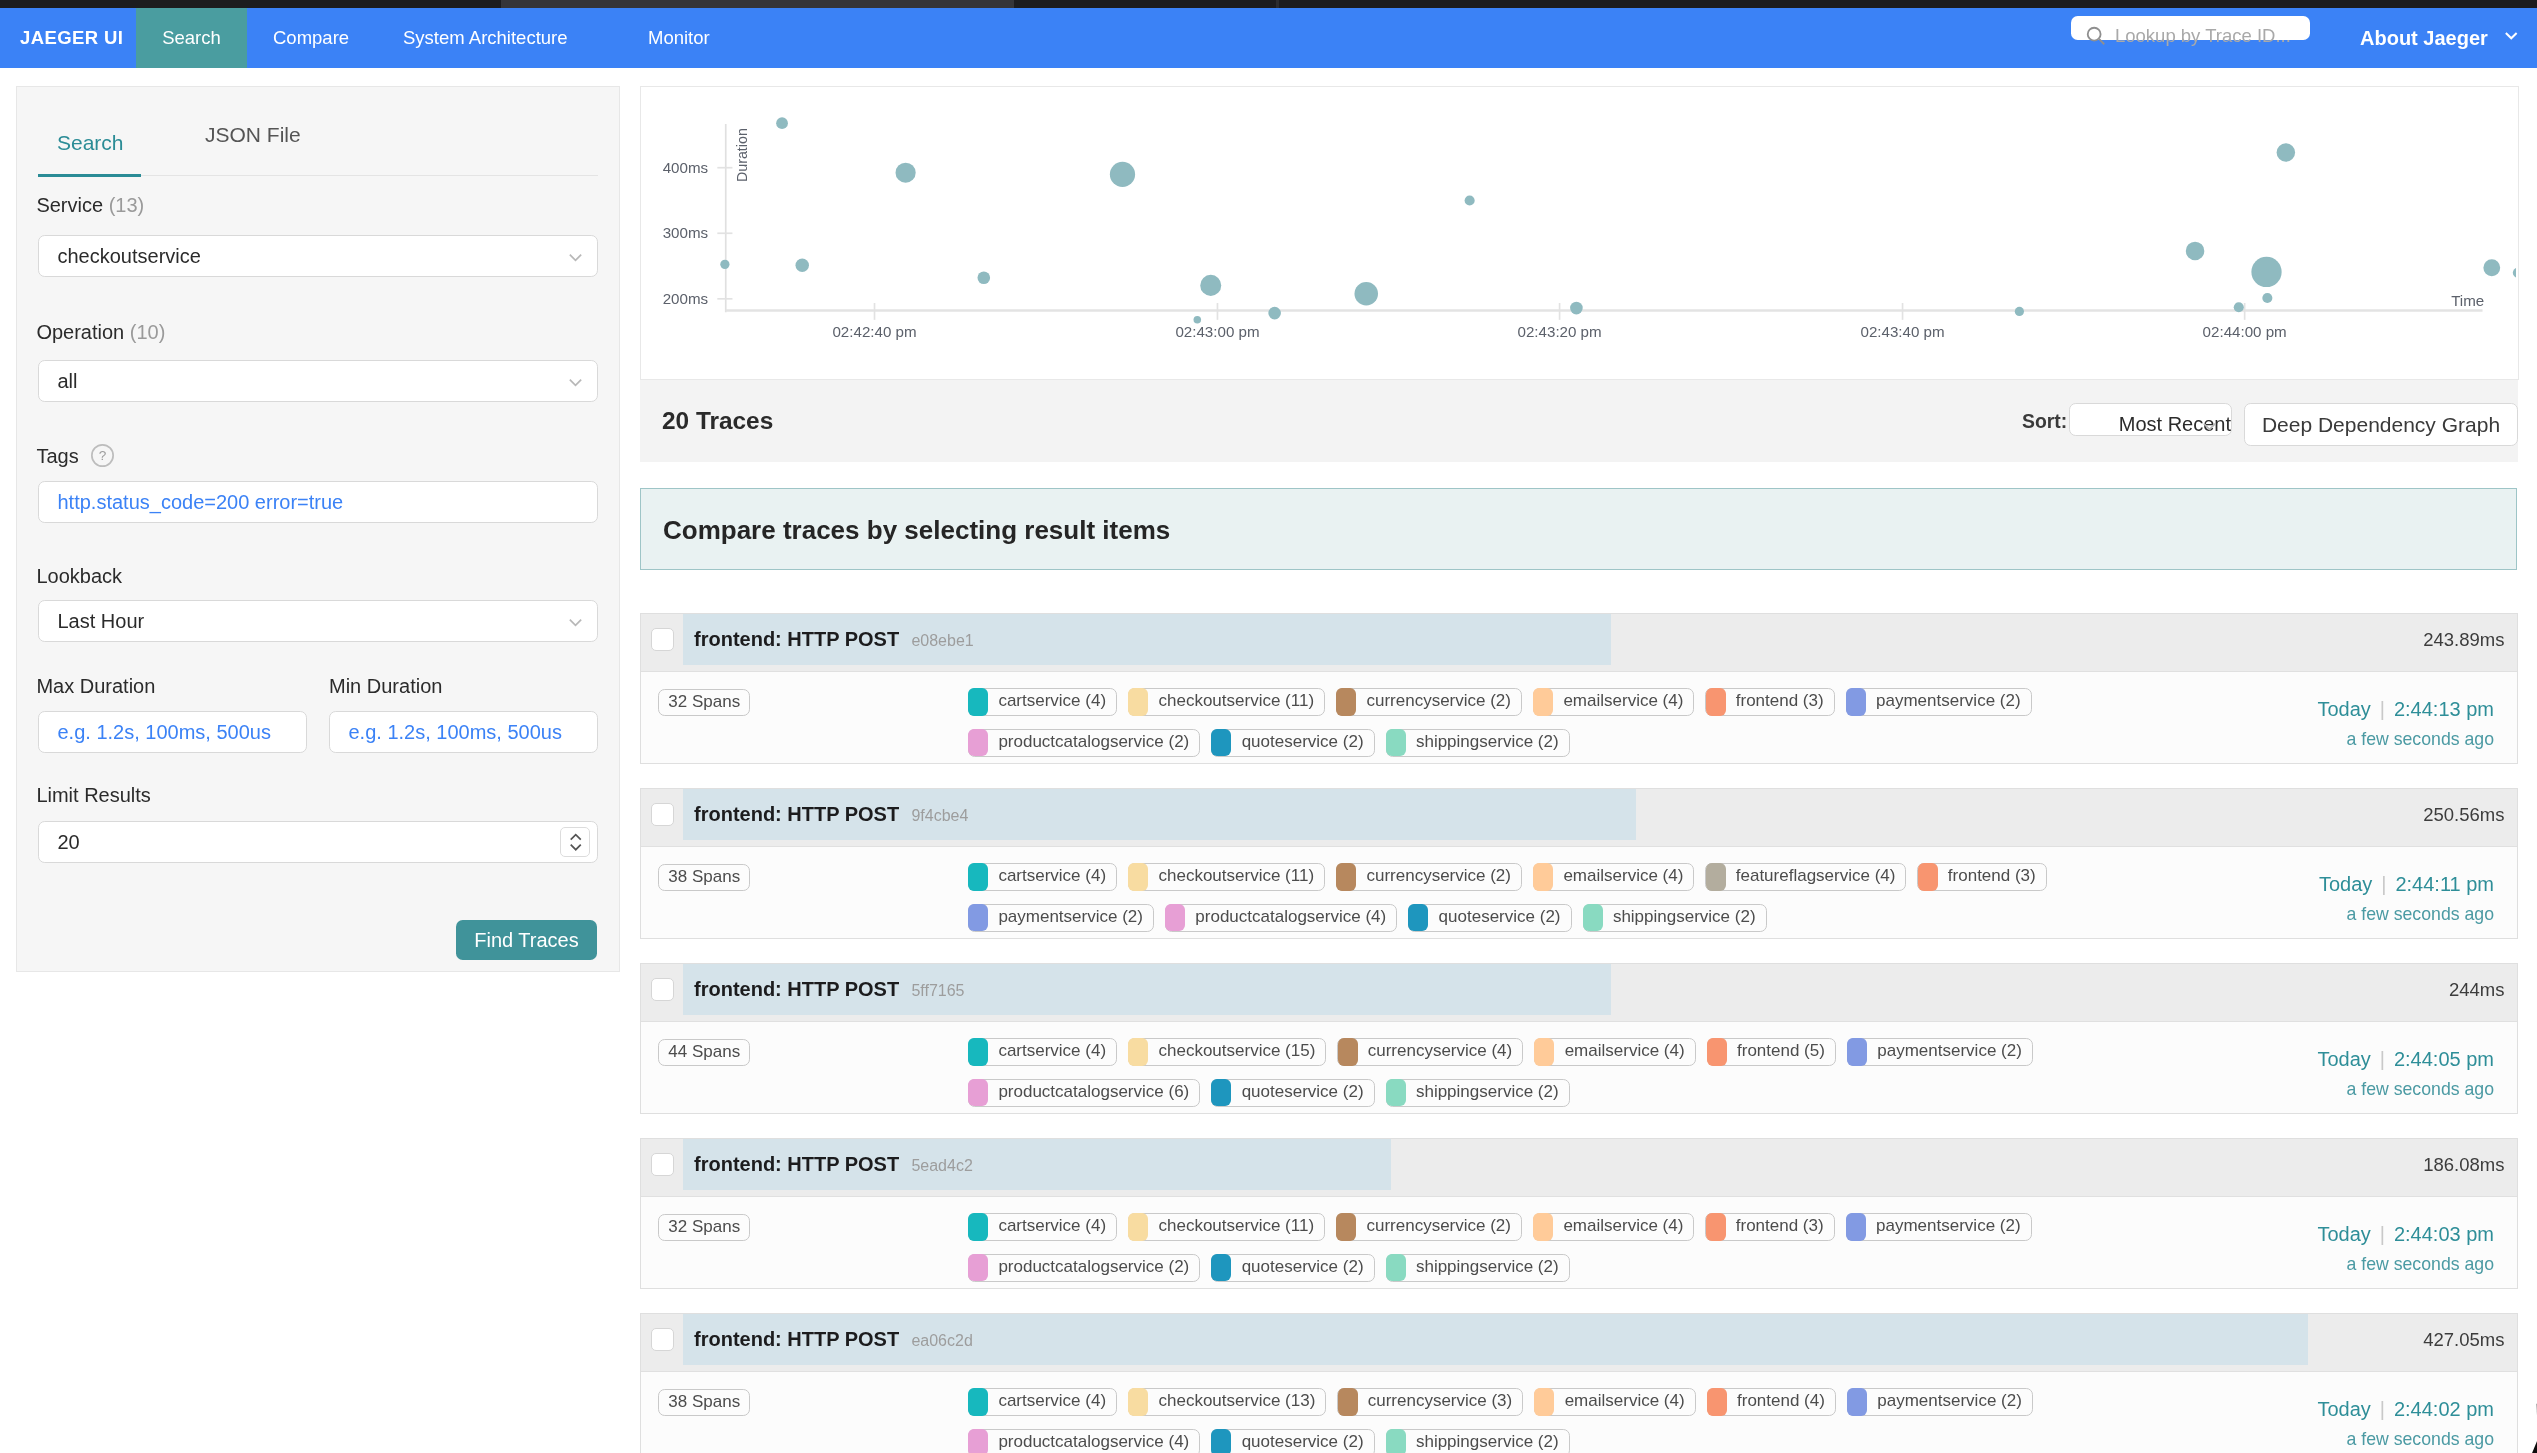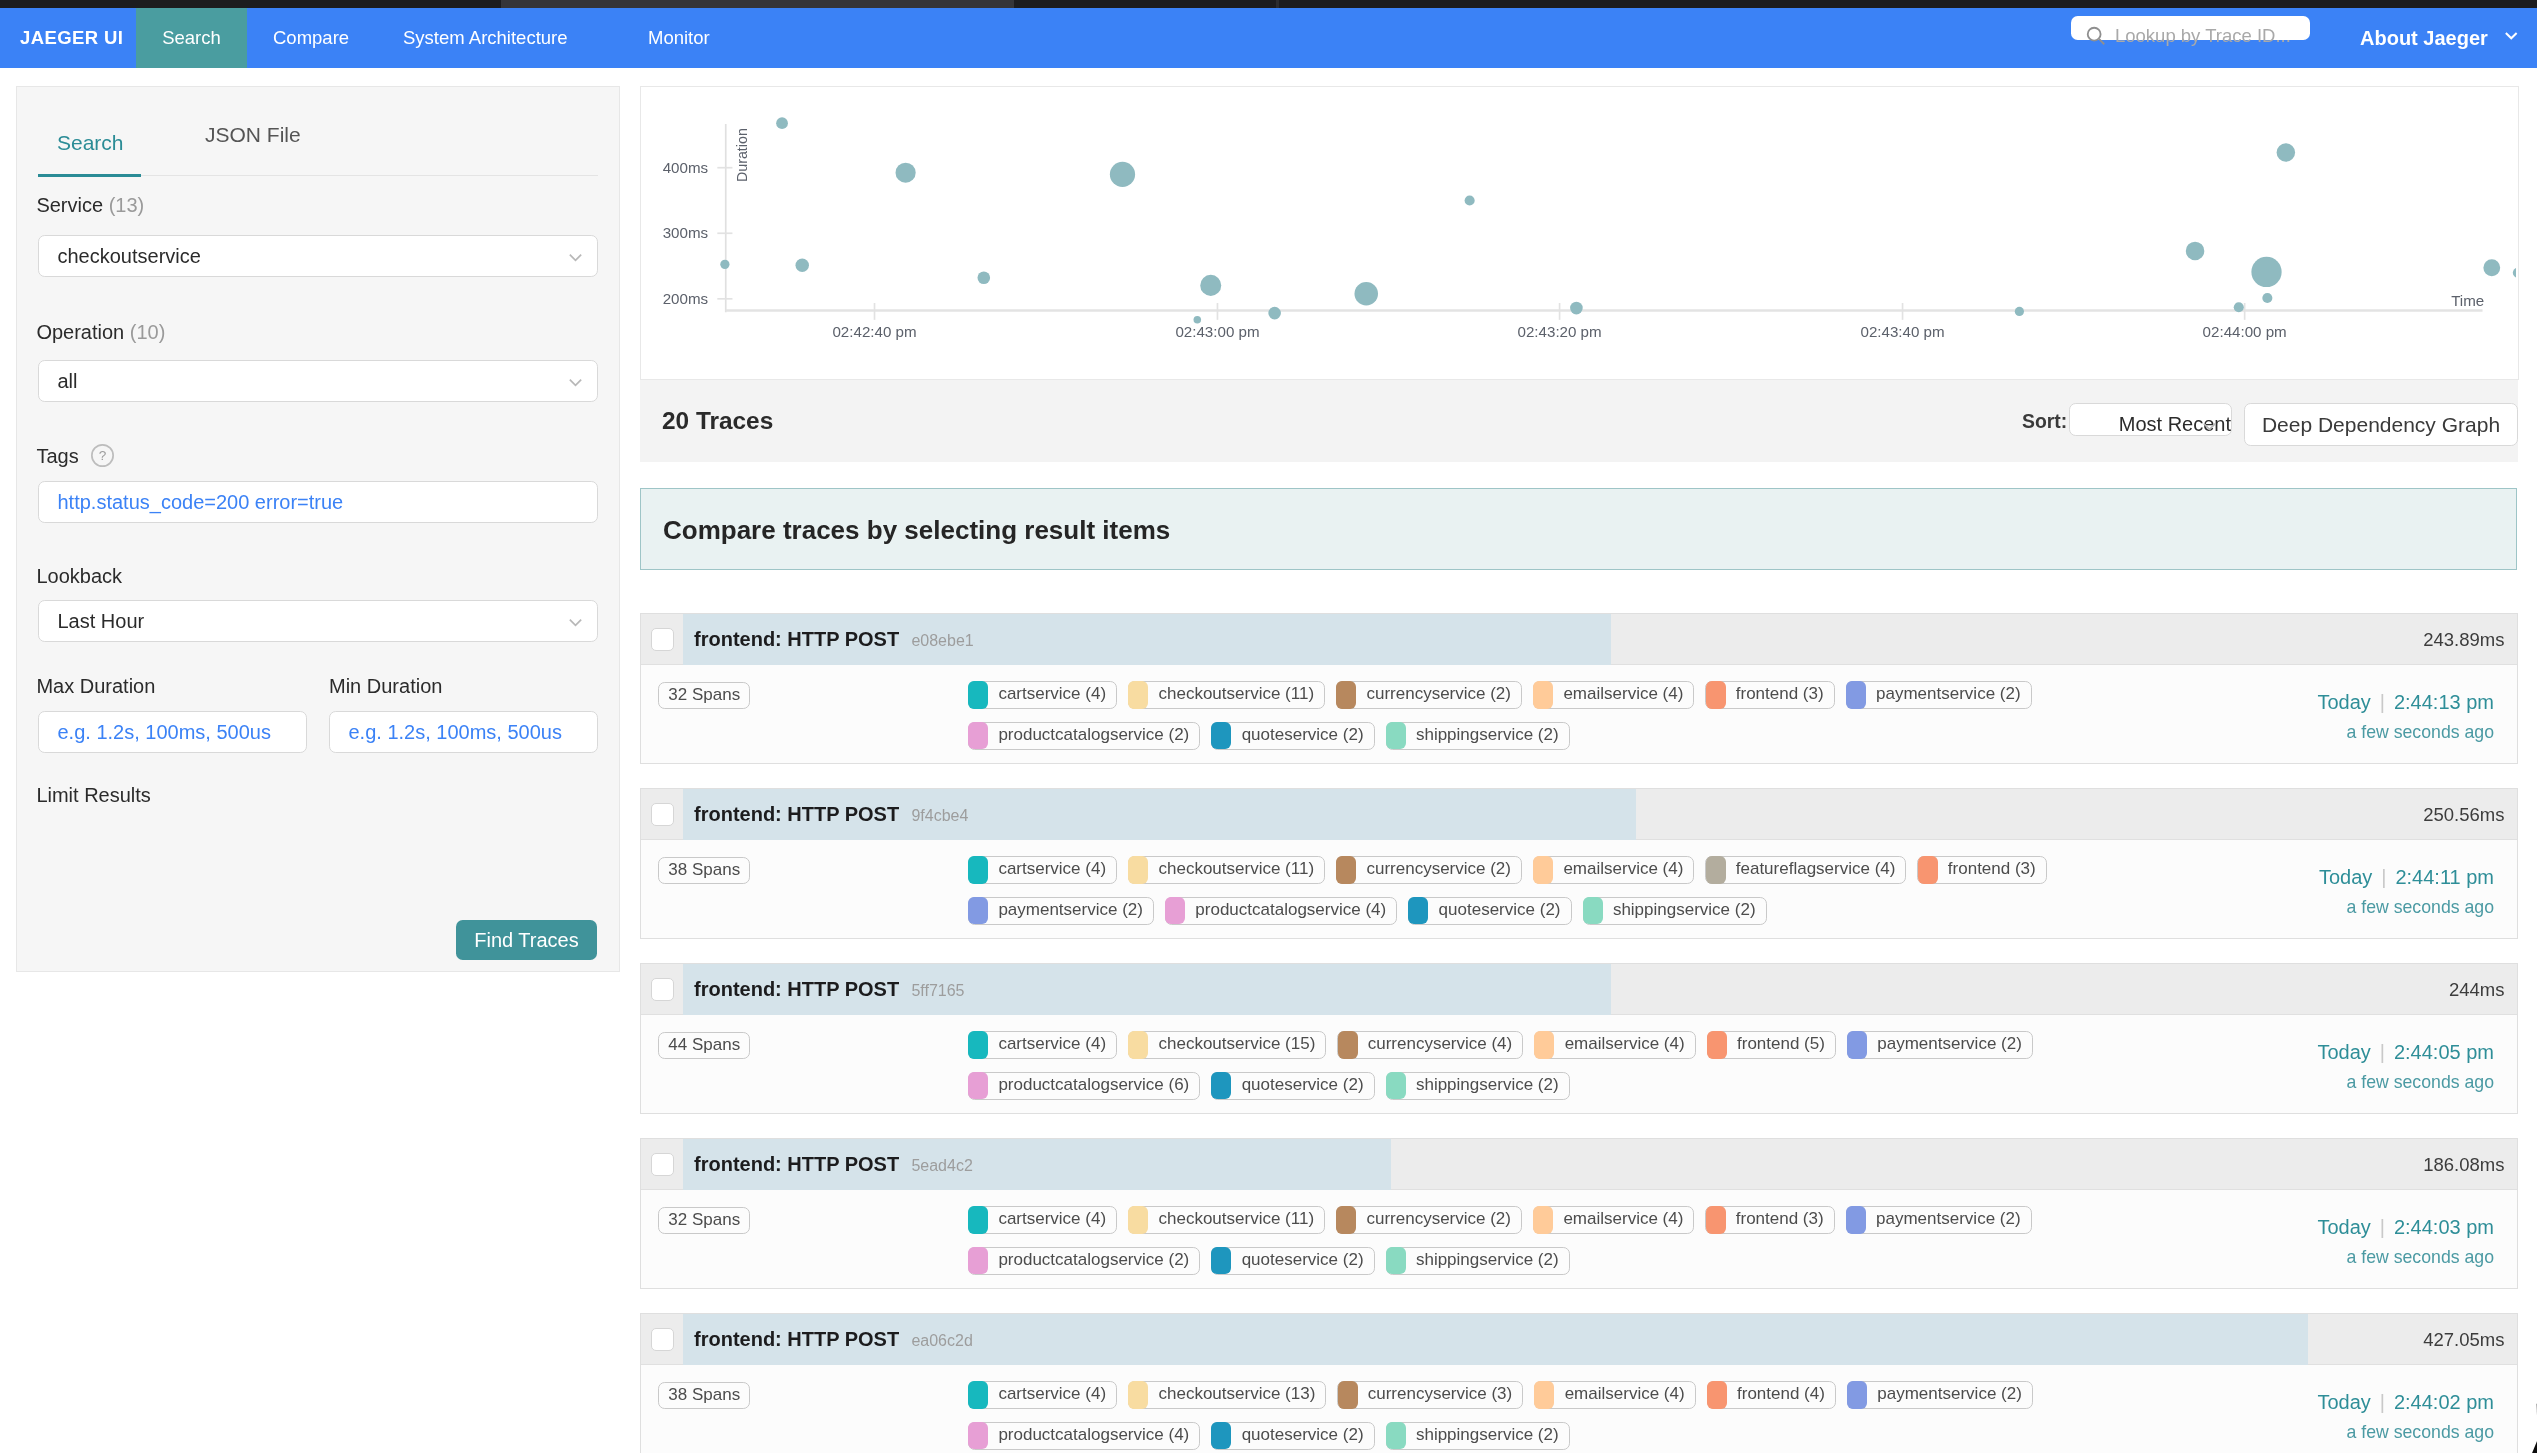--- a/index.html
+++ b/index.html
@@ -49,21 +49,21 @@
   border-radius:6.7px; font-size:20px; color:#2b2b2b; line-height:41px; padding-left:14px; white-space:nowrap;text-align:right; }
 #ddg { position:absolute; left:1604px; top:23px; width:274px; height:43px; background:#fff; border:0.8px solid #d9d9d9;
   border-radius:6.7px; font-size:21px; color:#3a3a3a; line-height:41px; text-align:center; white-space:nowrap; }
 
 
 #banner { position:absolute; left:640px; top:488px; width:1877px; height:82px; background:#e9f2f2; border:1.7px solid #9ec5c7; }
 #banner span { position:absolute; left:22px; top:0; line-height:83px; font-size:26px; font-weight:bold; color:#252525; }
 
 
 .row { position:absolute; left:640px; width:1878px; height:151px; background:#fcfcfc; border:0.8px solid #dfdfdf; }
-.rhdr { position:relative; height:51px; background:#ececec; border-bottom:0.8px solid #e0e0e0; }
+.rhdr { position:relative; height:58px; background:#ececec; border-bottom:0.8px solid #e0e0e0; }
 .bar { position:absolute; left:42px; top:0; height:51px; background:#d5e3ea; }
 .cbx { position:absolute; left:10px; top:14.3px; width:23px; height:23px; background:#fff; border:1.7px solid #d6d6d6; border-radius:5px; }
 .rtitle { position:absolute; left:53px; top:0; line-height:51px; font-size:20px; font-weight:bold; color:#1c1c1e; white-space:nowrap; }
 .tid { font-size:16px; font-weight:normal; color:#9d9d9d; margin-left:6.7px; }
 .rdur { position:absolute; right:12.6px; top:0; line-height:51px; font-size:18.5px; color:#3c3c3c; }
 .rbody { position:relative; height:98px; }
 .spanschip { position:absolute; left:17px; top:17px; height:27px; border:1.7px solid #c9c9c9; border-radius:6.7px;
   font-size:17px; color:#4c4c4c; line-height:23.6px; padding:0 9.3px; }
 .tags { position:absolute; left:327px; top:16px; }
 .tagline { display:flex; column-gap:11px; margin-bottom:12.6px; }
@@ -136,20 +136,30 @@
         <polyline points="4,8 12,16 20,8"></polyline>
       </svg>
   </div>
 
   <div class="lbl" style="top:588px">Max Duration</div>
   <div class="lbl" style="left:312px; top:588px">Min Duration</div>
   <div class="inp phc" style="left:21px; top:624px; width:269px">e.g. 1.2s, 100ms, 500us</div>
   <div class="inp phc" style="left:312px; top:624px; width:269px">e.g. 1.2s, 100ms, 500us</div>
 
   <div class="lbl" style="top:697px">Limit Results</div>
+  <div class="inp" style="left:21px; top:734px; width:560px; color:#2b2b2b">20
+    <span style="position:absolute; right:6.7px; top:5px; bottom:5px; width:30px; border:0.8px solid #dcdcdc; border-radius:5px; background:#fff">
+      <svg width="13.5" height="8.4" viewBox="0 0 16 10" style="position:absolute;left:7.6px;top:5px" fill="none" stroke="#555" stroke-width="2">
+          <polyline points="2,8 8,2 14,8"></polyline>
+        </svg>
+      <svg width="13.5" height="8.4" viewBox="0 0 16 10" style="position:absolute;left:7.6px;bottom:5px" fill="none" stroke="#555" stroke-width="2">
+          <polyline points="2,2 8,8 14,2"></polyline>
+        </svg>
+    </span>
+  </div>
   <div id="findbtn">Find Traces</div>
 </div>
 
 <div id="chart">
   <svg width="1875" height="290" viewBox="0 0 2229 345">
     <line x1="100" y1="44" x2="100" y2="268" stroke="#e0e0e0" stroke-width="2"></line>
     <line x1="100" y1="266" x2="2190" y2="266" stroke="#e3e3e3" stroke-width="3"></line>
     <line x1="90" y1="96" x2="108" y2="96" stroke="#e2e2e2" stroke-width="2"></line>
       <text x="79" y="102" text-anchor="end" class="axlbl">400ms</text>
       <line x1="90" y1="174" x2="108" y2="174" stroke="#e2e2e2" stroke-width="2"></line>

